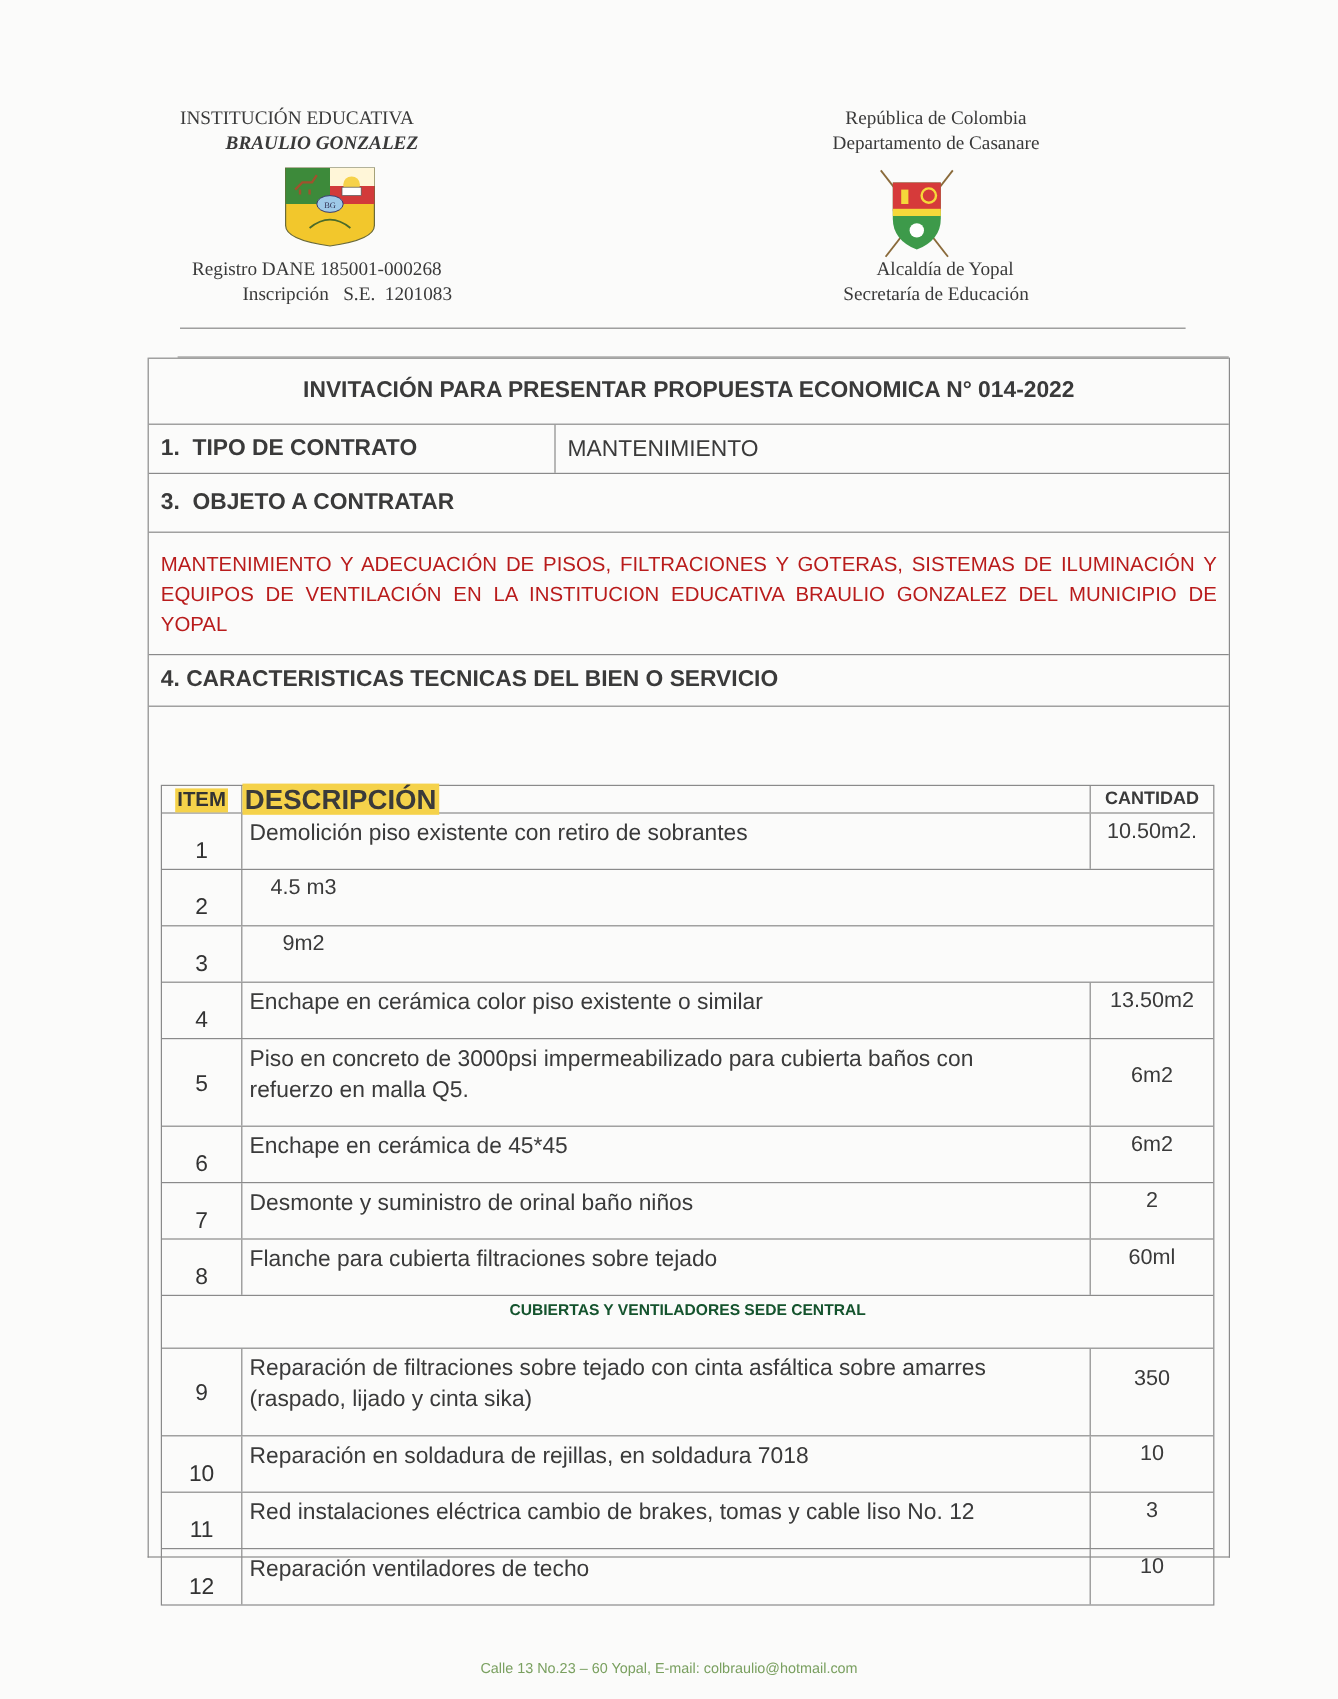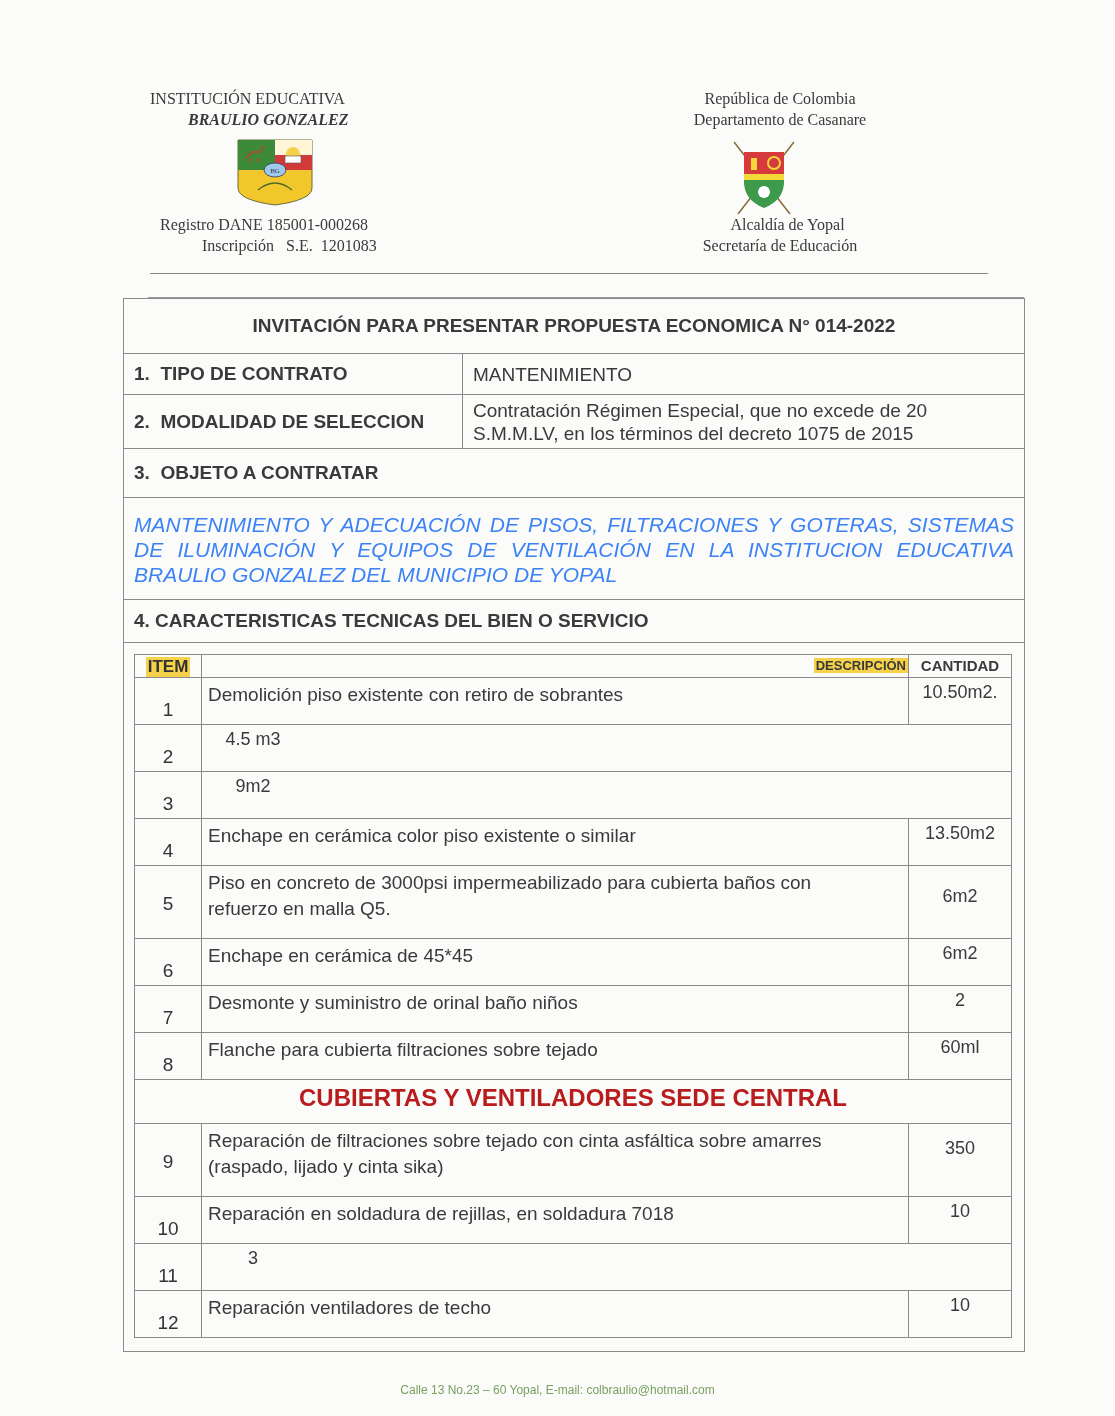--- a/index.html
+++ b/index.html
@@ -16,35 +16,35 @@
   .shield-r { position:absolute; left:728px; top:138px; width:72px; height:80px; }
   .rule { position:absolute; left:150px; top:273px; width:838px; height:1px; background:#888; }
   .rule2 { position:absolute; left:148px; top:297px; width:876px; height:1px; background:#999; }
 
   .frame { position:absolute; left:123px; top:298px; width:900px; border:1px solid #8a8a8a; border-top:none; }
   .row { border-top:1px solid #8a8a8a; display:flex; }
   .title-row { height:54px; align-items:center; justify-content:center; font-weight:bold; font-size:19px; color:#3a3a3a; }
   .kv .k { width:328px; padding-left:10px; font-weight:bold; font-size:19px; display:flex; align-items:center; border-right:1px solid #8a8a8a; color:#3a3a3a; }
   .kv .v { flex:1; padding-left:10px; font-size:19px; display:flex; align-items:center; line-height:23px; color:#3a3a3a; }
   .sec { height:48px; align-items:center; padding-left:10px; font-weight:bold; font-size:19px; color:#3a3a3a; }
-  .obj { padding:14px 10px 12px 10px; font-size:21px; line-height:25px; text-align:justify; text-align-last:left; color:#3b82f6; display:block;font-style:italic; }
+  .obj { padding:14px 10px 12px 10px; font-size:17px; line-height:25px; text-align:justify; text-align-last:left; color:#b91c1c; display:block; }
 
   .items { position:absolute; left:134px; top:654px; width:876px; border:1px solid #8a8a8a; }
   .ir { display:flex; border-top:1px solid #8a8a8a; }
   .ir:first-child { border-top:none; }
   .c1 { width:67px; border-right:1px solid #8a8a8a; display:flex; align-items:center; justify-content:center; font-size:19px; padding-top:18px; box-sizing:border-box; }
   .c2 { flex:1; padding:4px 0 0 6px; font-size:19px; line-height:26px; border-right:1px solid #8a8a8a; color:#3a3a3a; }
   .c3 { width:102px; text-align:center; font-size:18px; padding-top:4px; color:#3a3a3a; }
   .hl { background:#f5d24a; font-weight:bold; padding:0 2px; }
   .head { height:22px; }
   .head .c1 { padding-top:0; font-weight:bold; font-size:17px; align-items:flex-end; }
-  .head .c2 { text-align:right; padding:0; font-weight:bold; font-size:13px; line-height:22px; }
+  .head .c2 { text-align:left; padding:0; font-weight:bold; font-size:23px; line-height:22px; }
   .head .c3 { font-weight:bold; font-size:15px; padding-top:2px; }
   .group { justify-content:center; font-weight:bold; font-size:19px; color:#3a3a3a; height:24px; align-items:center; }
-  .group2 { justify-content:center; font-weight:bold; font-size:24px; color:#b91c1c; height:44px; align-items:flex-start; padding-top:4px; box-sizing:border-box; }
+  .group2 { justify-content:center; font-weight:bold; font-size:13px; color:#14532d; height:44px; align-items:flex-start; padding-top:4px; box-sizing:border-box; }
   .h46 { height:46px; }
   .h72 { height:72px; }
   .footer { position:absolute; left:0; width:1115px; top:1383px; text-align:center; font-family:"Liberation Sans", sans-serif; font-size:12px; color:#7aa060; }
 </style>
 </head>
 <body>
 
 <div class="hdr-left serif">
   <div>INSTITUCIÓN EDUCATIVA</div>
   <div class="l2">BRAULIO GONZALEZ</div>
@@ -82,24 +82,20 @@
 </svg>
 
 <div class="rule"></div>
 <div class="rule2"></div>
 
 <div class="frame">
   <div class="row title-row">INVITACIÓN PARA PRESENTAR PROPUESTA ECONOMICA N° 014-2022</div>
   <div class="row kv" style="height:40px;">
     <div class="k" style="white-space:pre;">1.  TIPO DE CONTRATO</div>
     <div class="v">MANTENIMIENTO</div>
-  </div>
-  <div class="row kv" style="height:53px;">
-    <div class="k" style="white-space:pre;">2.  MODALIDAD DE SELECCION</div>
-    <div class="v" style="padding-right:60px;">Contratación Régimen Especial, que no excede de 20 S.M.M.LV, en los términos del decreto 1075 de 2015</div>
   </div>
   <div class="row sec" style="white-space:pre;">3.  OBJETO A CONTRATAR</div>
   <div class="row obj">MANTENIMIENTO Y ADECUACIÓN DE PISOS, FILTRACIONES Y GOTERAS, SISTEMAS DE ILUMINACIÓN Y EQUIPOS DE VENTILACIÓN EN LA INSTITUCION EDUCATIVA BRAULIO GONZALEZ DEL MUNICIPIO DE YOPAL</div>
   <div class="row sec" style="height:42px;">4.  CARACTERISTICAS TECNICAS DEL BIEN O SERVICIO</div>
   <div style="border-top:1px solid #8a8a8a; height:708px;"></div>
 </div>
 
 <div class="items">
   <div class="ir head">
     <div class="c1">
@@ -155,20 +151,21 @@
     <div class="c2" style="padding-right:30px;">Reparación de filtraciones sobre tejado con cinta asfáltica sobre amarres (raspado, lijado y cinta sika)</div>
     <div class="c3" style="padding-top:14px;">350</div>
   </div>
   <div class="ir h46">
     <div class="c1">10</div>
     <div class="c2">Reparación en soldadura de rejillas, en soldadura 7018</div>
     <div class="c3">10</div>
   </div>
   <div class="ir h46">
     <div class="c1">11</div>
+    <div class="c2">Red instalaciones eléctrica cambio de brakes, tomas y cable liso No. 12</div>
     <div class="c3">3</div>
   </div>
   <div class="ir h46">
     <div class="c1">12</div>
     <div class="c2">Reparación ventiladores de techo</div>
     <div class="c3">10</div>
   </div>
 </div>
 
 <div class="footer">Calle 13 No.23 – 60  Yopal, E-mail: colbraulio@hotmail.com</div>

